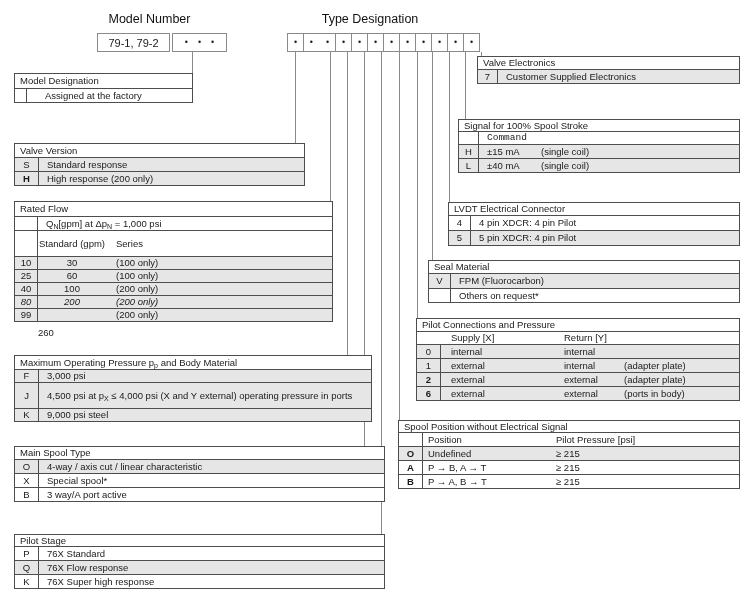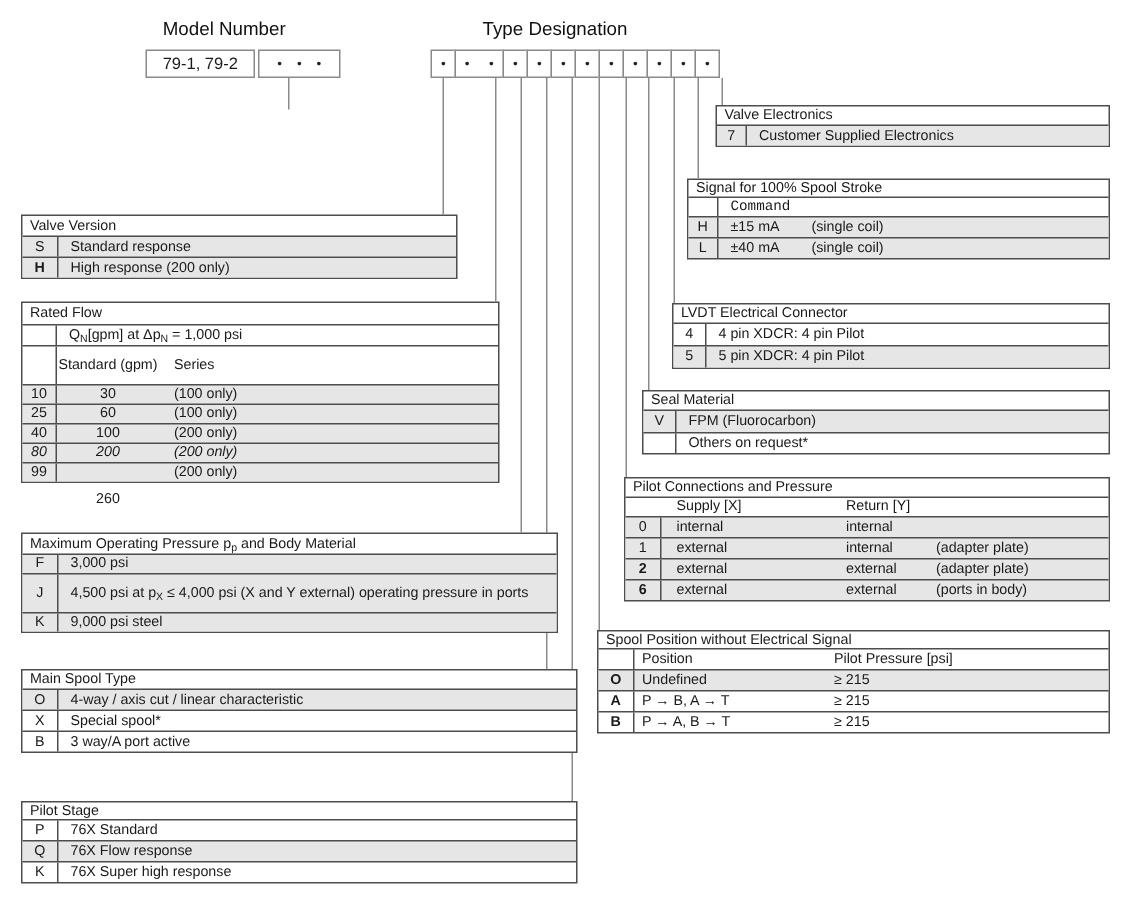--- a/index.html
+++ b/index.html
@@ -87,20 +87,29 @@
   <div class="vline" style="left:347px;top:52px;height:303px;"></div>
   <div class="vline" style="left:364px;top:52px;height:394px;"></div>
   <div class="vline" style="left:381px;top:52px;height:482px;"></div>
   <div class="vline" style="left:399px;top:52px;height:368px;"></div>
   <div class="vline" style="left:417px;top:52px;height:266px;"></div>
   <div class="vline" style="left:432px;top:52px;height:209px;"></div>
   <div class="vline" style="left:449px;top:52px;height:151px;"></div>
   <div class="vline" style="left:465px;top:52px;height:67px;"></div>
   <div class="vline" style="left:481px;top:52px;height:22px;"></div>
 
+  <div class="tbl" style="left:14px;top:73px;width:179px;">
+    <div class="tr" style="height:14px;">
+        <div class="tt">Model Designation</div>
+      </div>
+    <div class="tr" style="height:14px;">
+      <div class="code" style="width:12px;"></div>
+      <div class="tx" style="padding-left:18px;">Assigned at the factory</div>
+    </div>
+  </div>
 
   <div class="tbl" style="left:14px;top:143px;width:291px;">
     <div class="tr" style="height:13px;">
         <div class="tt">Valve Version</div>
       </div>
     <div class="tr shaded" style="height:14px;">
       <div class="code" style="width:24px;">S</div>
       <div class="tx">Standard response</div>
     </div>
     <div class="tr shaded" style="height:14px;">
@@ -137,21 +146,21 @@
       <div style="width:68px;text-align:center;">100</div>
       <div style="padding-left:10px;">(200 only)</div>
     </div>
     <div class="tr shaded" style="height:13px;font-style:italic;">
       <div class="code" style="width:23px;">80</div>
       <div style="width:68px;text-align:center;">200</div>
       <div style="padding-left:10px;">(200 only)</div>
     </div>
     <div class="tr shaded" style="height:13px;">
       <div class="code" style="width:23px;">99</div>
-      <div style="width:68px;text-align:center;margin-top:36px;">260</div>
+      <div style="width:68px;margin-top:36px;">260</div>
       <div style="padding-left:10px;">(200 only)</div>
     </div>
   </div>
 
   <div class="tbl" style="left:14px;top:355px;width:358px;">
     <div class="tr" style="height:13px;">
       <div class="tt"><span>Maximum Operating Pressure p</span><span class="sub">p</span><span> and Body Material</span></div>
     </div>
     <div class="tr shaded" style="height:13px;">
       <div class="code" style="width:24px;">F</div>
@@ -198,21 +207,21 @@
     <div class="tr shaded" style="height:14px;">
       <div class="code" style="width:24px;">Q</div>
       <div class="tx">76X Flow response</div>
     </div>
     <div class="tr" style="height:14px;">
       <div class="code" style="width:24px;">K</div>
       <div class="tx">76X Super high response</div>
     </div>
   </div>
 
-  <div class="tbl" style="left:477px;top:70px;width:263px;">
+  <div class="tbl" style="left:477px;top:56px;width:263px;">
     <div class="tr" style="height:12px;">
         <div class="tt">Valve Electronics</div>
       </div>
     <div class="tr shaded" style="height:14px;">
       <div class="code" style="width:20px;">7</div>
       <div class="tx">Customer Supplied Electronics</div>
     </div>
   </div>
 
   <div class="tbl" style="left:458px;top:119px;width:282px;">

